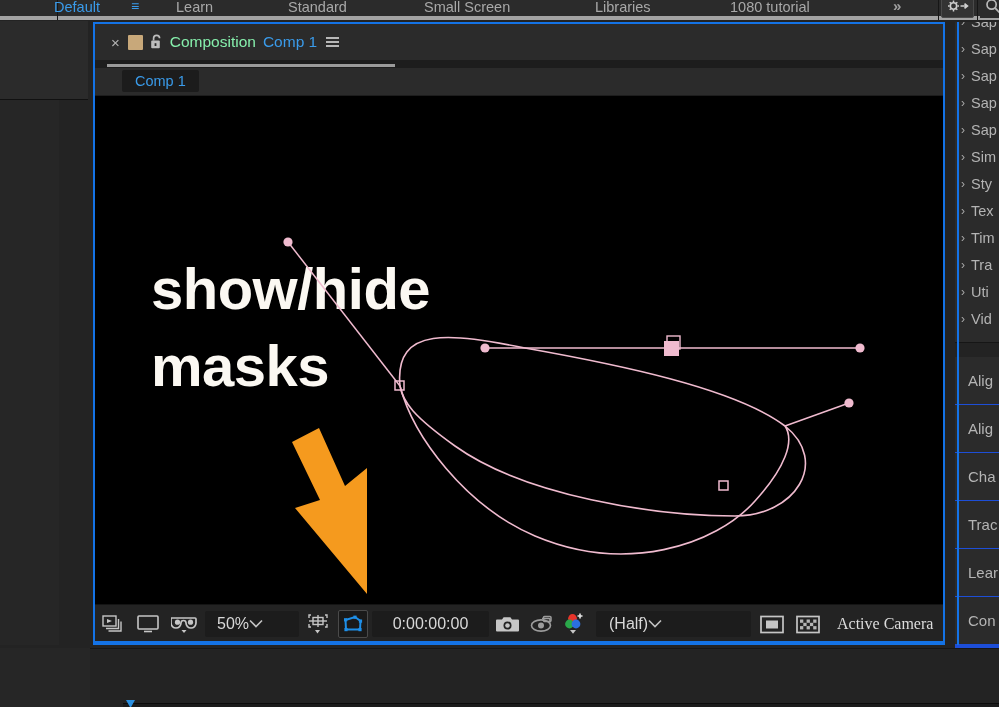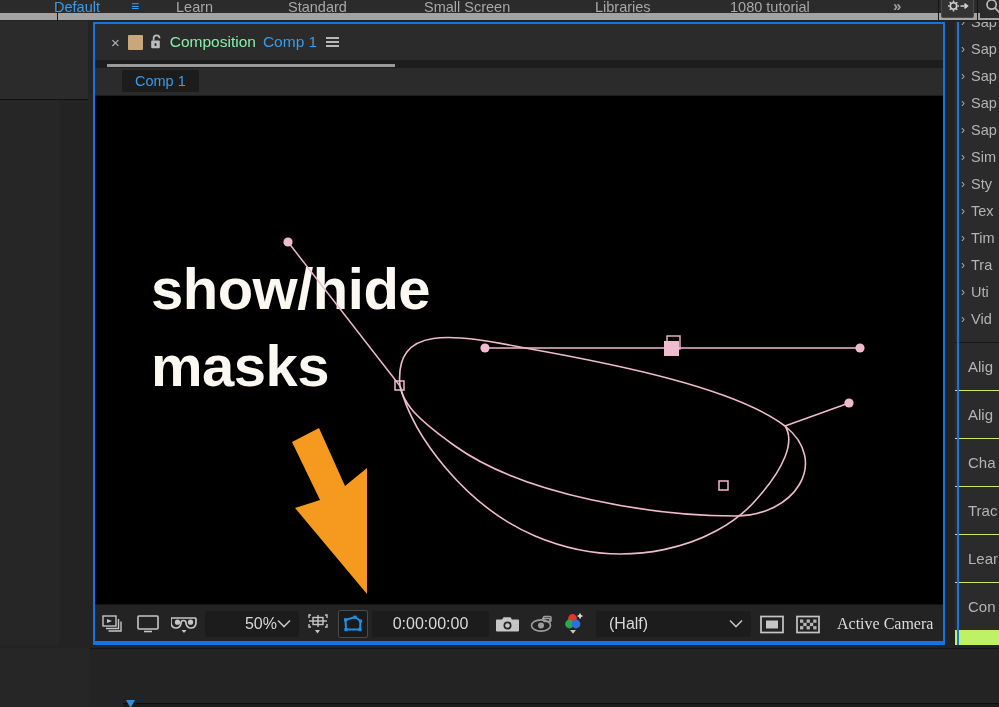--- a/index.html
+++ b/index.html
@@ -8,21 +8,21 @@
     background: #1e1e1e;
     font-family: "Liberation Sans", sans-serif;
     overflow: hidden;
   }
   #root { position: relative; width: 999px; height: 707px; background: #232323; }
 
   
   #workspace-bar {
     position: absolute; left: 0; top: 0; width: 999px; height: 20px;
     background: #2b2b2b;
-    border-bottom: 7px solid #a3a3a3;
+    border-bottom: 4px solid #a3a3a3;
   }
   #workspace-bar .ws-tab {
     position: absolute; top: -4px; height: 22px; line-height: 22px;
     font-size: 14.5px; color: #a8a8a8; white-space: nowrap;
   }
   #workspace-bar .ws-tab.active { color: #3a9bea; }
   #workspace-bar .ws-sep {
     position: absolute; top: -2px; font-size: 14px; color: #3a9bea;
   }
   #workspace-bar .ws-chev {
@@ -129,23 +129,23 @@
   }
   #comp-toolbar .tb-icon {
     display: flex; align-items: center; justify-content: center;
     height: 39px; flex: 0 0 auto;
   }
   .field-box {
     background: #1c1c1c; border-radius: 2px;
     height: 26px; display: flex; align-items: center;
     color: #d8d8d8; font-size: 16px;
   }
-  .zoom-field { width: 94px; justify-content: flex-end; padding: 0 8px 0 12px; }
+  .zoom-field { width: 94px; justify-content: flex-start; padding: 0 8px 0 12px; }
   .time-field { width: 117px; justify-content: center; }
-  .res-field  { width: 155px; justify-content: space-between; padding: 0 8px 0 13px; }
+  .res-field  { width: 155px; padding: 0 8px 0 13px; }
   .chev { font-size: 12px; color: #c2c2c2; }
   .tb-toggle-btn {
     width: 30px; height: 28px; border-radius: 2px;
     display: flex; align-items: center; justify-content: center;
   }
   .tb-toggle-btn.active { background: #1a1a1a; border: 1px solid #4a4a4a; }
   #active-camera-label {
     font-size: 16px; color: #dcdcdc; white-space: nowrap; font-family: Liberation Serif, serif;
   }
   #comp-toolbar-bottomline {
@@ -162,22 +162,22 @@
     height: 27px; display: flex; align-items: center; gap: 6px;
     padding-left: 6px;
     font-size: 14.5px; color: #b4b4b4; white-space: nowrap;
   }
   .fx-row .tw { font-size: 12px; color: #a8a8a8; }
   #fx-divider {
     position: absolute; left: 955px; top: 342px; width: 44px; height: 1px;
     background: #161616;
   }
   #right-tabs {
-    position: absolute; left: 955px; top: 343px; width: 44px; height: 302px;
-    background: #bef264; overflow: hidden;
+    position: absolute; left: 955px; top: 357px; width: 44px; height: 302px;
+    background: #1d4ed8; overflow: hidden;
   }
   .rt-tab {
     height: 47px; background: #2b2b2b; margin-bottom: 1px;
     display: flex; align-items: center; padding-left: 13px;
     font-size: 15px; color: #b4b4b4; white-space: nowrap;
   }
   #right-blue-edge {
     position: absolute; left: 957px; top: 22px; width: 2px; height: 623px;
     background: #1473e6;
   }

